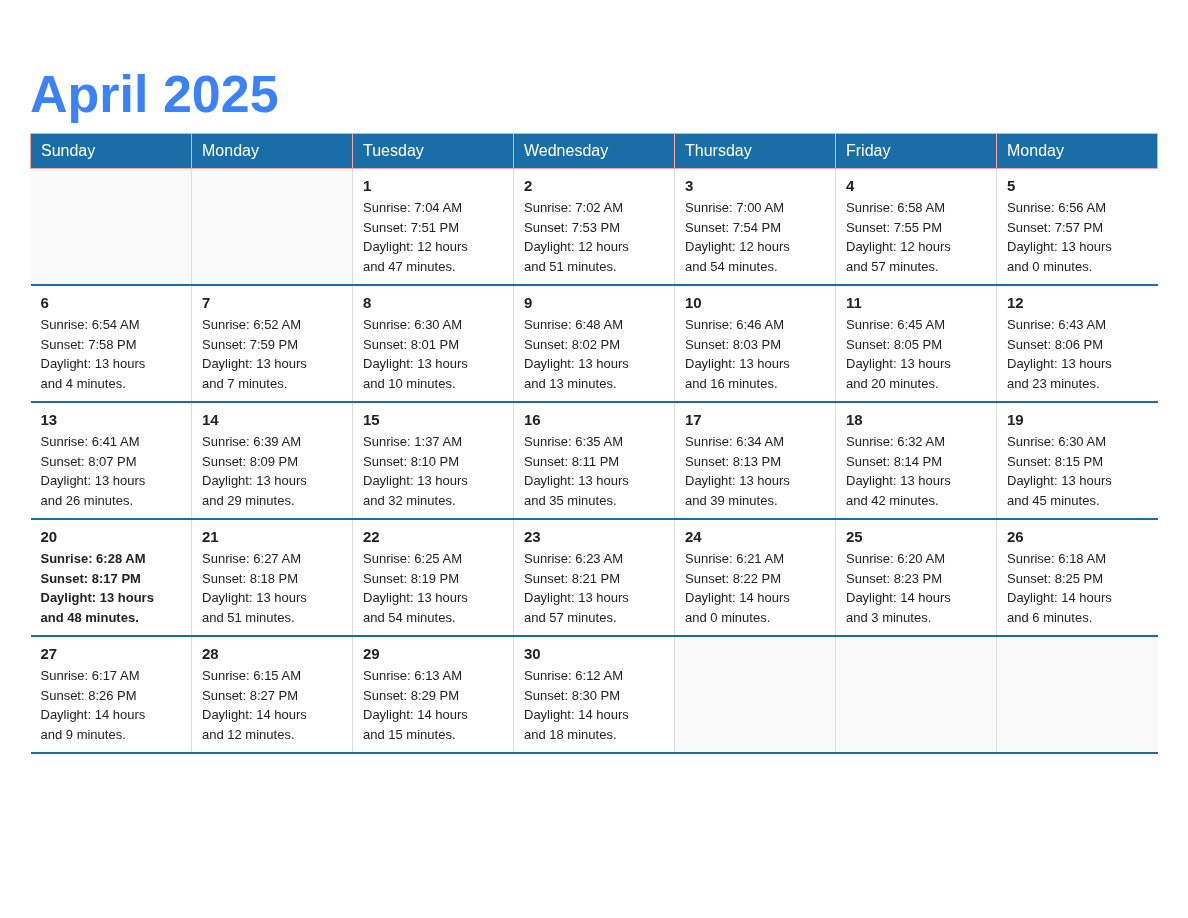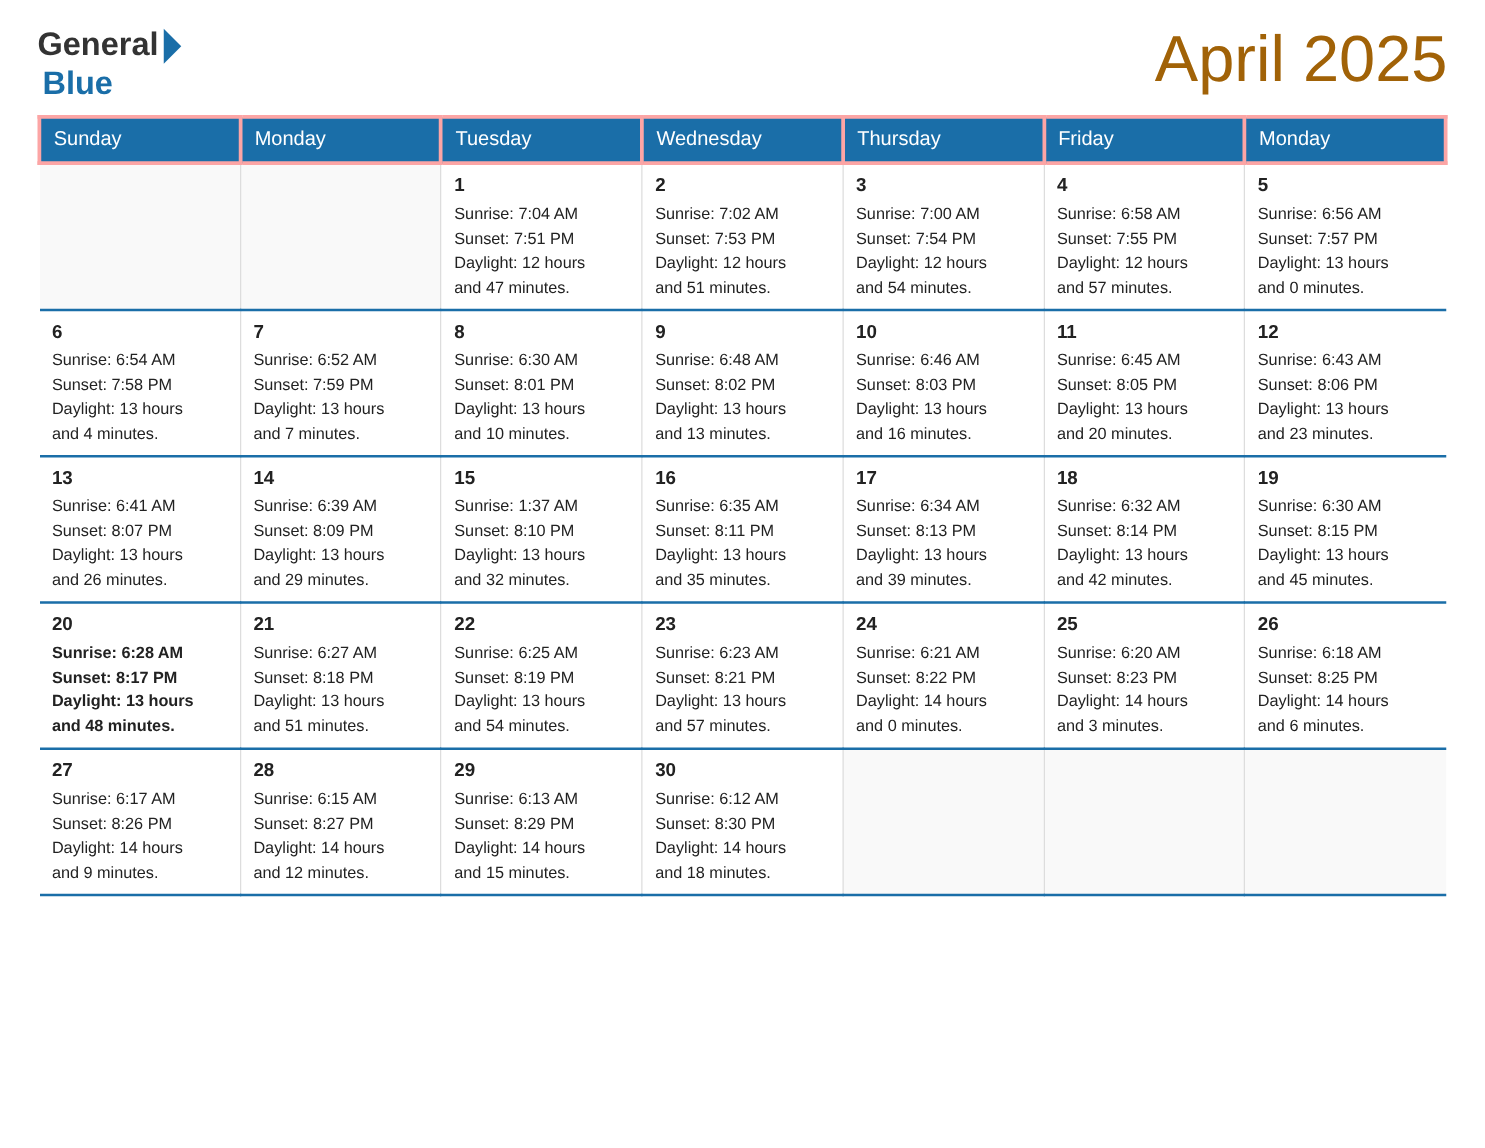--- a/index.html
+++ b/index.html
@@ -44,44 +44,45 @@
       font-size: 26px;
       font-weight: bold;
       color: #1a6ea8;
       margin-left: 4px;
     }
     .title-section {
       text-align: right;
     }
     .month-title {
       font-size: 52px;
-      font-weight: normal;
-      color: #a16207;
+      font-weight: bold;
+      color: #3b82f6;
       line-height: 1.1;
+      margin-top: 46px;
     }
     .subtitle {
       font-size: 22px;
       color: #444;
       margin-top: 4px;
     }
     .calendar {
       width: 100%;
       border-collapse: collapse;
       margin-top: 10px;
     }
     .calendar thead tr {
       background-color: #1a6ea8;
       color: #fff;
     }
     .calendar thead th {
       padding: 8px 10px;
       text-align: left;
       font-size: 16px;
       font-weight: normal;
-      border: 3px solid #fca5a5;
+      border: 1px solid #fca5a5;
       width: calc(100% / 7);
     }
     .calendar tbody tr {
       border-bottom: 2px solid #1a6ea8;
     }
     .calendar tbody td {
       vertical-align: top;
       padding: 8px 10px;
       border-right: 1px solid #ddd;
       font-size: 13px;
@@ -103,27 +104,20 @@
       color: #222;
     }
     .empty-cell {
       background: #f9f9f9;
     }
   </style>
 </head>
 <body>
 
 <div class="header">
-  <div class="logo">
-    <div class="logo-top">
-      <span class="logo-general">General</span>
-      <div class="logo-arrow"></div>
-    </div>
-    <span class="logo-blue">Blue</span>
-  </div>
   <div class="title-section">
     <div class="month-title">April 2025</div>
   </div>
 </div>
 
 <table class="calendar">
   <thead>
     <tr>
     <th>Sunday</th>
         <th>Monday</th>

